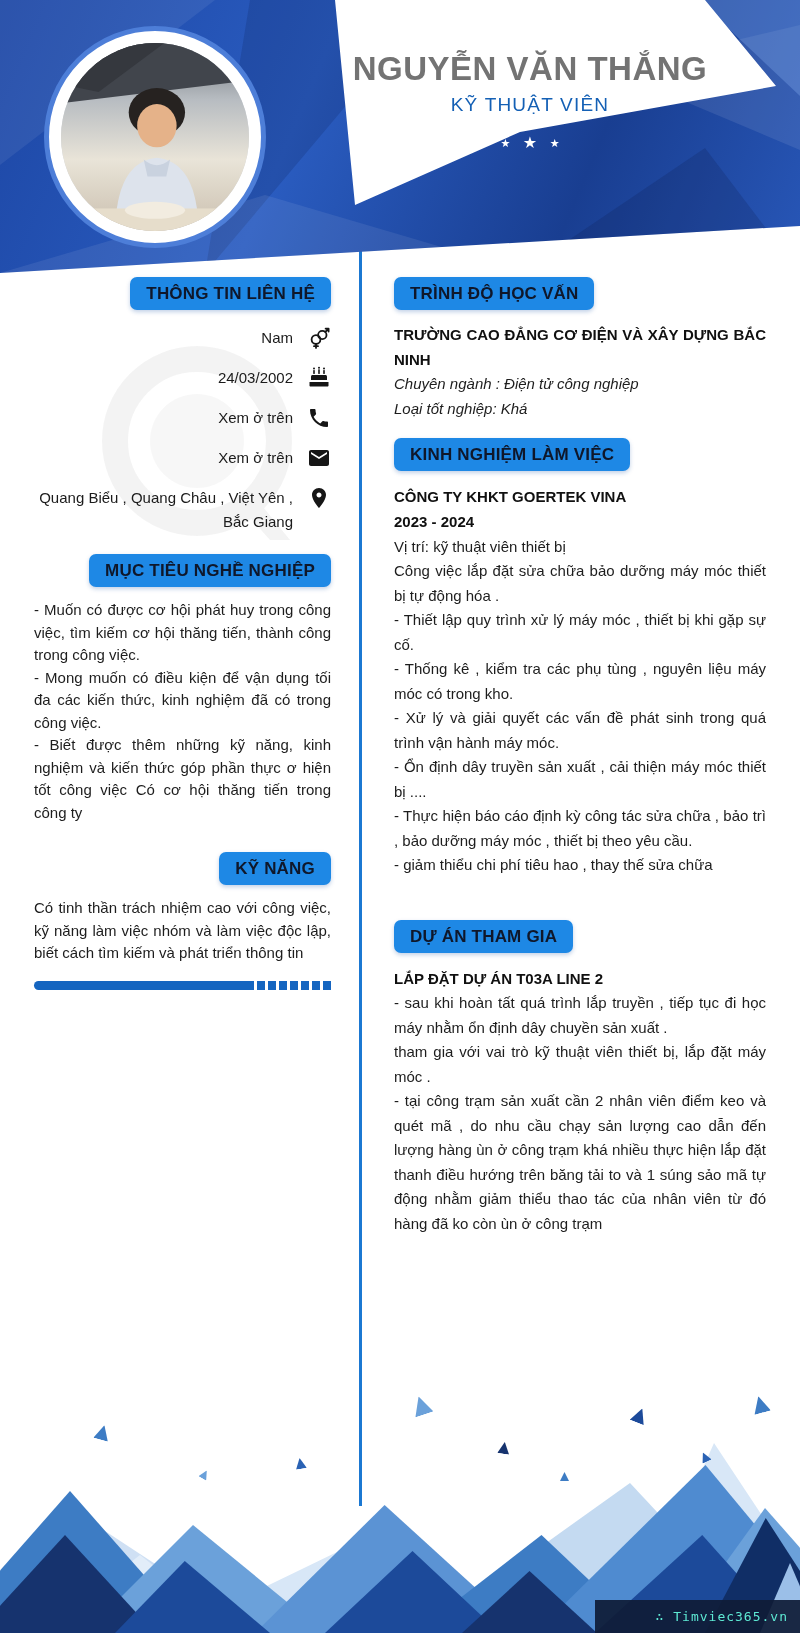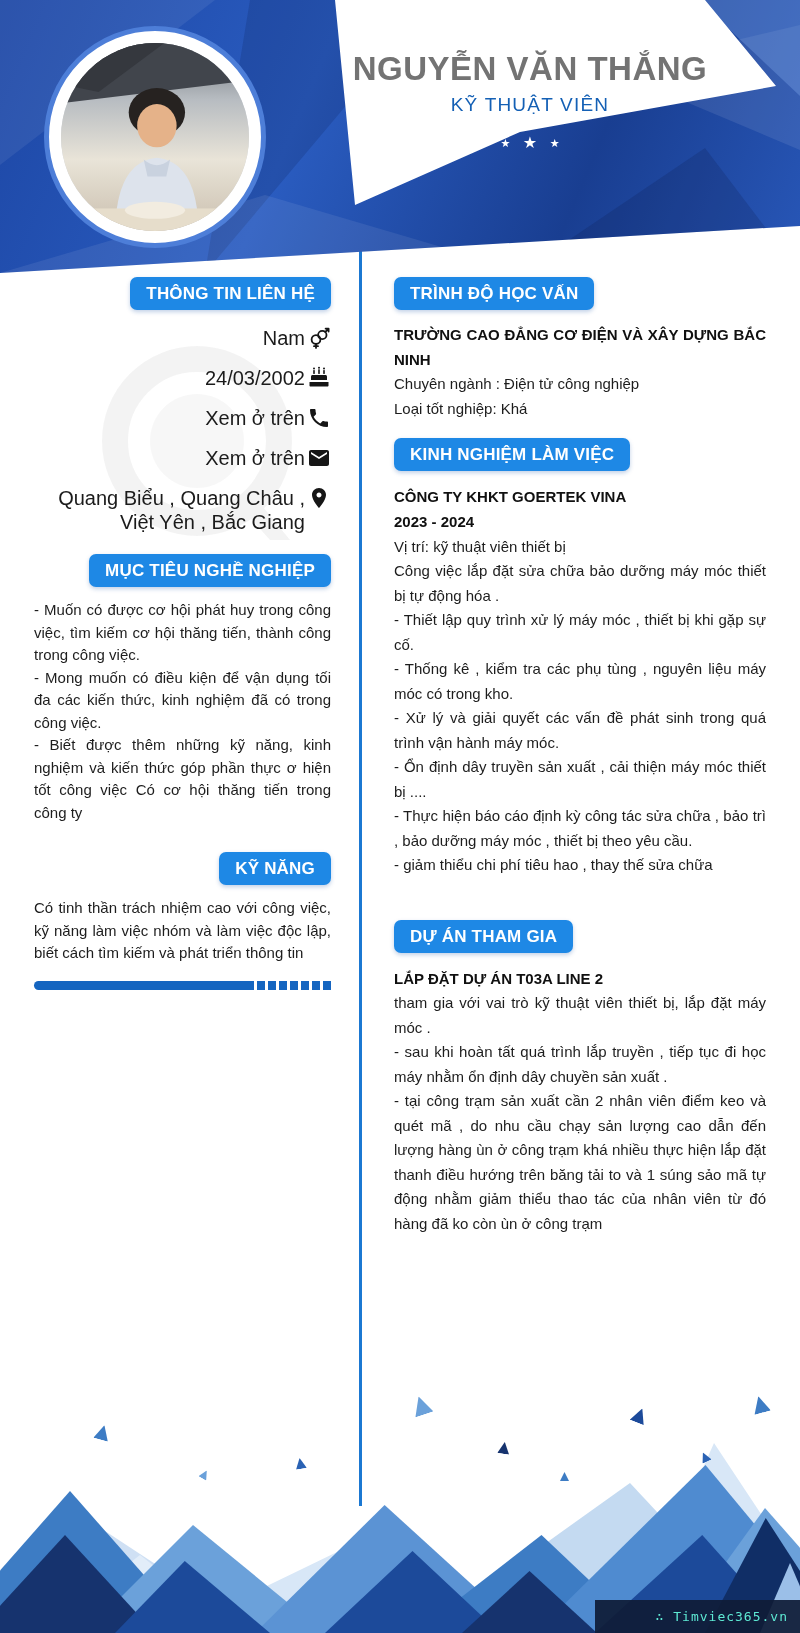--- a/index.html
+++ b/index.html
@@ -43,47 +43,47 @@
            clip-path:polygon(15% 0,100% 100%,60% 100%,0 35%);}
 
   
   .divider{position:absolute;left:359px;top:248px;width:3px;height:1258px;background:#1b78d2;z-index:1;}
 
   
   .col{position:absolute;top:270px;z-index:2;}
   .col-left{left:34px;width:297px;}
   .col-right{left:394px;width:372px;}
 
-  .pill{display:block;width:fit-content;background:#1e88e5;color:#ffffff;font-weight:700;
+  .pill{display:block;width:fit-content;background:#1e88e5;color:#0f172a;font-weight:700;
         font-size:17px;line-height:1;padding:8px 16px;border-radius:7px;
         box-shadow:0 2px 4px rgba(13,71,161,.25);letter-spacing:.2px;white-space:nowrap;}
   .pill-right{margin-left:auto;}
   .pill-first{margin-top:7px;}
 
   .contact{margin-top:16px;}
-  .c-row{display:flex;justify-content:flex-end;align-items:flex-start;gap:2px;
-         margin-bottom:16px;font-size:20px;color:#1b1b1b;}
+  .c-row{display:flex;justify-content:flex-end;align-items:flex-start;gap:14px;
+         margin-bottom:16px;font-size:15px;color:#1b1b1b;}
   .c-val{text-align:right;line-height:24px;}
   .c-icon{width:24px;height:24px;flex:0 0 24px;}
   .c-icon svg{width:24px;height:24px;display:block;}
 
   .body-text{font-size:15px;line-height:22.5px;color:#1d1d1d;text-align:justify;}
   .col-right .body-text{line-height:24.5px;}
 
   .pill-obj{margin-top:20px;}
   .obj-text{margin-top:12px;}
   .pill-skill{margin-top:28px;}
   .skills-text{margin-top:12px;}
   .skillbar{display:flex;height:9px;margin-top:16px;}
   .skillbar-fill{background:#1565c0;border-radius:5px 0 0 5px;width:74%;}
   .skillbar-dashes{flex:1;background:repeating-linear-gradient(90deg,transparent 0 3px,#1565c0 3px 11px);}
 
   .edu{margin-top:13px;}
   .bold-line{font-weight:700;color:#101010;}
-  .edu-line{line-height:27px;text-align:left;}
+  .edu-line{line-height:27px;text-align:left;font-style:italic;}
   .pill-exp{margin-top:17px;}
   .exp-head{margin-top:13px;}
   .exp-head .l{line-height:25px;}
   .pill-proj{margin-top:42px;}
   .proj-name{margin-top:14px;line-height:25px;}
 
   
   .bottom{position:absolute;left:0;bottom:0;width:800px;height:310px;z-index:2;pointer-events:none;}
   .tri{position:absolute;bottom:0;display:block;}
   .spk{position:absolute;display:block;}
@@ -245,22 +245,22 @@
       <div>- Thống kê , kiểm tra các phụ tùng , nguyên liệu máy móc có trong kho.</div>
       <div> - Xử lý và giải quyết các vấn đề phát sinh trong quá trình vận hành máy móc.</div>
       <div>- Ổn định dây truyền sản xuất , cải thiện máy móc thiết bị ....</div>
       <div> - Thực hiện báo cáo định kỳ công tác sửa chữa , bảo trì , bảo dưỡng máy móc , thiết bị theo yêu cầu.</div>
       <div>- giảm thiểu chi phí tiêu hao , thay thế sửa chữa</div>
     </div>
 
     <div class="pill pill-proj">DỰ ÁN THAM GIA</div>
     <div class="body-text bold-line proj-name">LẮP ĐẶT DỰ ÁN T03A LINE 2</div>
     <div class="body-text">
+      <div> - sau khi hoàn tất quá trình lắp truyền , tiếp tục đi học máy nhằm ổn định dây chuyền sản xuất .</div>
       <div>tham gia với vai trò kỹ thuật viên thiết bị, lắp đặt máy móc .</div>
-      <div> - sau khi hoàn tất quá trình lắp truyền , tiếp tục đi học máy nhằm ổn định dây chuyền sản xuất .</div>
       <div>- tại công trạm sản xuất cần 2 nhân viên điểm keo và quét mã , do nhu cầu chạy sản lượng cao dẫn đến lượng hàng ùn ở công trạm khá nhiều thực hiện lắp đặt thanh điều hướng trên băng tải to và 1 súng sảo mã tự động nhằm giảm thiểu thao tác của nhân viên từ đó hàng đã ko còn ùn ở công trạm</div>
     </div>
   </div>
 
   <div class="bottom">
     <i class="tri" style="left:-30px;width:290px;height:105px;background:#cfe0f4;clip-path:polygon(45% 0,100% 100%,0 100%)"></i>
     <i class="tri" style="left:40px;width:200px;height:78px;background:#e2edf9;clip-path:polygon(50% 0,100% 100%,0 100%)"></i>
     <i class="tri" style="left:170px;width:330px;height:88px;background:#d8e7f7;clip-path:polygon(55% 0,100% 100%,0 100%)"></i>
     <i class="tri" style="left:420px;width:350px;height:150px;background:#c4daf1;clip-path:polygon(60% 0,100% 100%,0 100%)"></i>
     <i class="tri" style="left:630px;width:210px;height:190px;background:#d8e7f7;clip-path:polygon(40% 0,100% 100%,0 100%)"></i>

